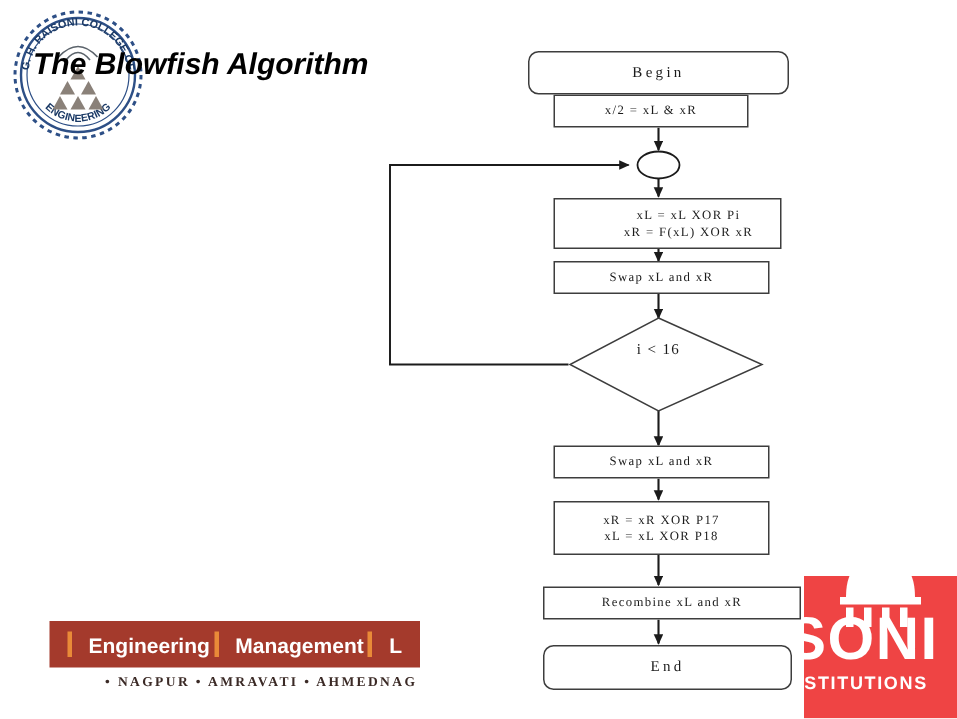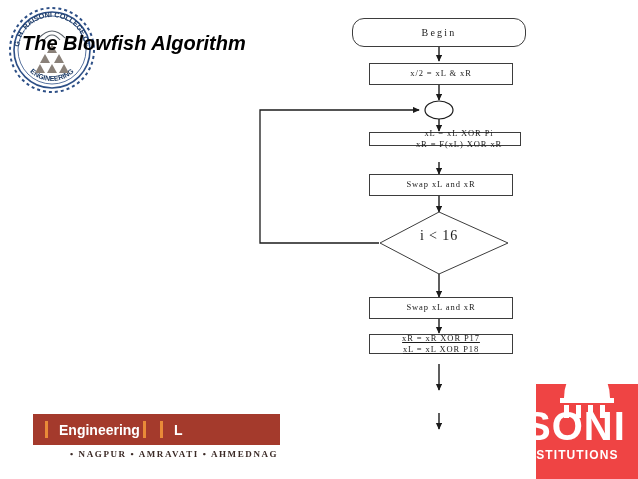--- a/index.html
+++ b/index.html
@@ -70,21 +70,21 @@
     white-space: pre-line;
   }
   .fc-node.terminal {
     border-radius: 7px;
     font-size: 10px;
     letter-spacing: 2.2px;
   }
   .fc-diamond-label {
     position: absolute;
     font-family: "Liberation Serif", serif;
-    font-size: 14px;
+    font-size: 10px;
     letter-spacing: 0.9px;
     color: #1b1b1b;
     text-align: center;
     white-space: nowrap;
   }
   #flow-lines {
     position: absolute;
     left: 0; top: 0;
     width: 638px; height: 479px;
     pointer-events: none;
@@ -249,45 +249,48 @@
 
       <g stroke="#1b1b1b" stroke-width="1.3" fill="none">
         <path d="M 379,243 L 260,243 L 260,110 L 419,110" marker-end="url(#arrow)"></path>
       </g>
 
       <ellipse cx="439" cy="110" rx="14" ry="9" fill="#ffffff" stroke="#1b1b1b" stroke-width="1.2"></ellipse>
 
       <polygon points="439,212 508,243 439,274 380,243" fill="#ffffff" stroke="#3d3d3d" stroke-width="1"></polygon>
     </svg>
 
-    <div class="fc-node terminal" style="left:352px; top:18px; width:174px; height:29px;border-radius:12px;">Begin</div>
-
-    <div class="fc-node" style="left:369px; top:63px; width:144px; height:22px;">x/2 = xL &amp; xR</div>
-
-    <div class="fc-node" style="left:369px; top:132px; width:152px; height:14px;padding-left:28px;">xL = xL XOR Pi
+    <div class="fc-node terminal" style="left:352px; top:34px; width:174px; height:29px;">Begin</div>
+
+    <div class="fc-node" style="left:369px; top:63px; width:130px; height:22px;">x/2 = xL &amp; xR</div>
+
+    <div class="fc-node" style="left:369px; top:132px; width:152px; height:34px;padding-left:28px;">xL = xL XOR Pi
 xR = F(xL) XOR xR</div>
 
     <div class="fc-node" style="left:369px; top:174px; width:144px; height:22px;">Swap xL and xR</div>
 
     <div class="fc-diamond-label" style="left:380px; top:228px; width:118px;">i &lt; 16</div>
 
     <div class="fc-node" style="left:369px; top:297px; width:144px; height:22px;">Swap xL and xR</div>
 
-    <div class="fc-node" style="left:369px; top:334px; width:144px; height:20px;text-decoration:underline;">xR = xR XOR P17
+    <div class="fc-node" style="left:369px; top:334px; width:144px; height:36px;">xR = xR XOR P17
 xL = xL XOR P18</div>
 
-
+    <div class="fc-node" style="left:362px; top:391px; width:172px; height:22px;">Recombine xL and xR</div>
+
+    <div class="fc-node terminal" style="left:362px; top:430px; width:166px; height:30px;">End</div>
 
   </div>
 
   <div id="banner">
     <div id="banner-inner">
       <span class="banner-sep"></span>
       <span class="banner-word">Engineering</span>
       <span class="banner-sep"></span>
+      <span class="banner-word">Management</span>
       <span class="banner-sep"></span>
       <span class="banner-word">L</span>
     </div>
   </div>
   <div id="banner-cities">• NAGPUR • AMRAVATI • AHMEDNAG</div>
 
   <div id="soni-logo">
     <svg id="soni-dome" viewBox="0 0 102 60" aria-hidden="true">
       <g fill="#ffffff">
         <rect x="48" y="0" width="6" height="12"></rect>

